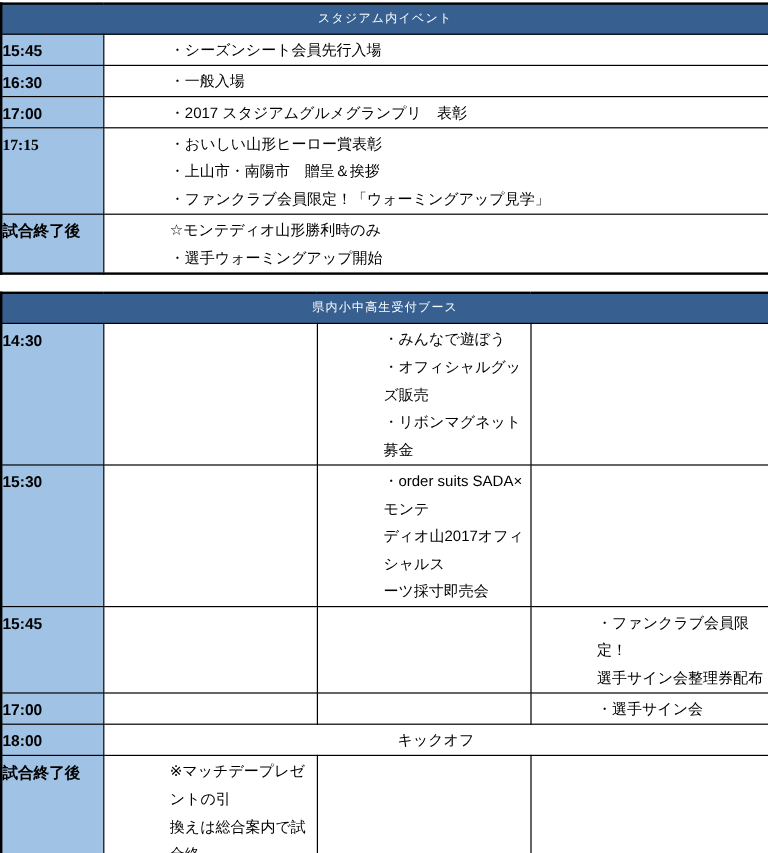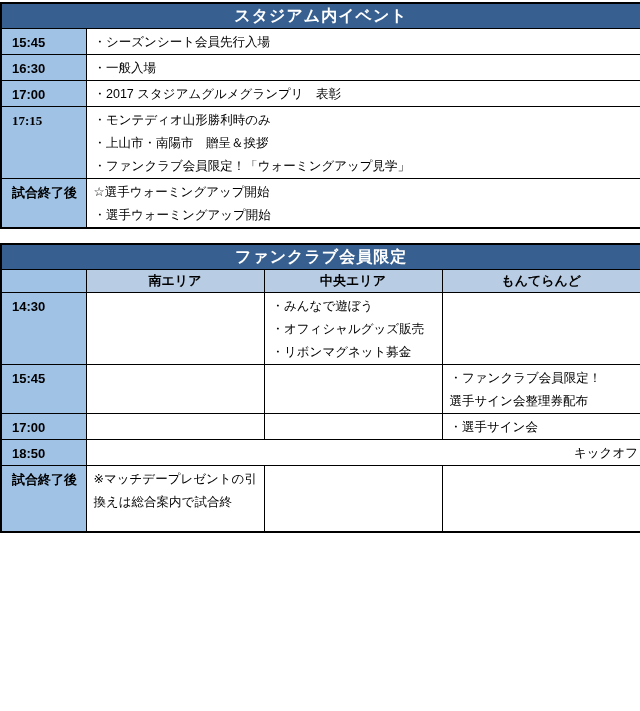--- a/index.html
+++ b/index.html
@@ -19,55 +19,55 @@
   .t1{margin-top:2px;}
   .t2{margin-top:14px;}
   .tbl td,.tbl th{
     border:1px solid var(--border-color,#000000);
     vertical-align:top;
     box-sizing:border-box;
   }
   th.title{
     background:var(--header-bg,#376091);
     color:var(--header-text,#ffffff);
-    font-weight:bold;
-    font-size:16px;
+    font-weight:normal;
+    font-size:10px;
     text-align:center;
     height:22px;
     line-height:22px;
     vertical-align:middle;
     letter-spacing:1px;
   }
   td.time{
     background:var(--time-col-bg,#9FC2E5);
     font-weight:bold;
     font-size:13px;
     line-height:23px;
-    padding:2px 2px 0 10px;
+    padding:2px 2px 0 0;
   }
   td.content{
     font-size:12.5px;
     line-height:23px;
     padding:2px 2px 0 7px;
   }
   tr.subhead td{
     background:var(--subheader-bg,#B8CCE4);
     font-weight:bold;
     font-size:13px;
     text-align:center;
     vertical-align:middle;
     height:22px;
     line-height:22px;
     padding:0;
   }
   tr.subhead td.blank{
     background:var(--time-col-bg,#9FC2E5);
   }
-  td.kick{text-align:right;padding-left:2px;}
-  .ln{min-height:23px;}
+  td.kick{text-align:center;padding-left:2px;}
+  .ln{min-height:23px;margin-left:48px;}
   
   .h25{height:25px;} .h48{height:48px;} .h70{height:70px;font-family:Liberation Serif, serif;}
   .h72{height:72px;} .h97{height:97px;} .h73{height:73px;}
   .h46{height:46px;} .h26{height:26px;} .h66{height:66px;}
 </style>
 </head>
 <body>
 
 <table class="tbl t1">
   <colgroup>
@@ -92,65 +92,69 @@
     </tr>
     <tr>
       <td class="time h25">17:00</td>
       <td class="content h25">
         <div class="ln">・2017 スタジアムグルメグランプリ　表彰</div>
       </td>
     </tr>
     <tr>
       <td class="time h70">17:15</td>
       <td class="content h70">
-        <div class="ln">・モンテディオ山形勝利時のみ</div>
+        <div class="ln">・おいしい山形ヒーロー賞表彰</div>
         <div class="ln">・上山市・南陽市　贈呈＆挨拶</div>
         <div class="ln">・ファンクラブ会員限定！「ウォーミングアップ見学」</div>
       </td>
     </tr>
     <tr>
       <td class="time h48">試合終了後</td>
       <td class="content h48">
-        <div class="ln">☆選手ウォーミングアップ開始</div>
+        <div class="ln">☆モンテディオ山形勝利時のみ</div>
         <div class="ln">・選手ウォーミングアップ開始</div>
       </td>
     </tr>
   </tbody>
 </table>
 
 <table class="tbl t2">
   <colgroup>
     <col style="width:85px">
       <col style="width:178px">
       <col style="width:178px">
       <col style="width:199px">
   </colgroup>
   <tbody>
     <tr>
-      <th class="title" colspan="4">ファンクラブ会員限定</th>
-    </tr>
-    <tr class="subhead">
-      <td class="blank"></td>
-      <td>南エリア</td>
-      <td>中央エリア</td>
-      <td>もんてらんど</td>
+      <th class="title" colspan="4">県内小中高生受付ブース</th>
     </tr>
 
     <tr>
       <td class="time h72">14:30</td>
       <td class="content h72"></td>
       <td class="content h72">
         <div class="ln">・みんなで遊ぼう</div>
         <div class="ln">・オフィシャルグッズ販売</div>
         <div class="ln">・リボンマグネット募金</div>
       </td>
       <td class="content h72"></td>
     </tr>
 
 
+    <tr>
+      <td class="time h73">15:30</td>
+      <td class="content h73"></td>
+      <td class="content h73">
+        <div class="ln">・order suits SADA×モンテ</div>
+        <div class="ln">ディオ山2017オフィシャルス</div>
+        <div class="ln">ーツ採寸即売会</div>
+      </td>
+      <td class="content h73"></td>
+    </tr>
 
     <tr>
       <td class="time h46">15:45</td>
       <td class="content h46"></td>
       <td class="content h46"></td>
       <td class="content h46">
         <div class="ln">・ファンクラブ会員限定！</div>
         <div class="ln">選手サイン会整理券配布</div>
       </td>
     </tr>
@@ -158,21 +162,21 @@
     <tr>
       <td class="time h26">17:00</td>
       <td class="content h26"></td>
       <td class="content h26"></td>
       <td class="content h26">
         <div class="ln">・選手サイン会</div>
       </td>
     </tr>
 
     <tr>
-      <td class="time h26">18:50</td>
+      <td class="time h26">18:00</td>
       <td class="content kick h26" colspan="3">キックオフ</td>
     </tr>
 
     <tr>
       <td class="time h66">試合終了後</td>
       <td class="content h66">
         <div class="ln">※マッチデープレゼントの引</div>
         <div class="ln">換えは総合案内で試合終</div>
 
       </td>

